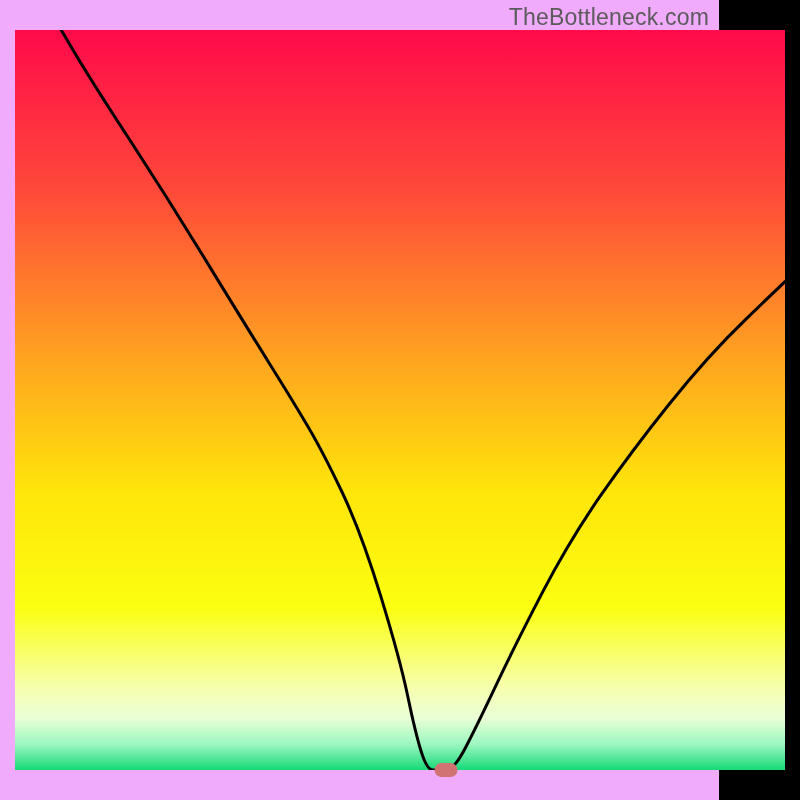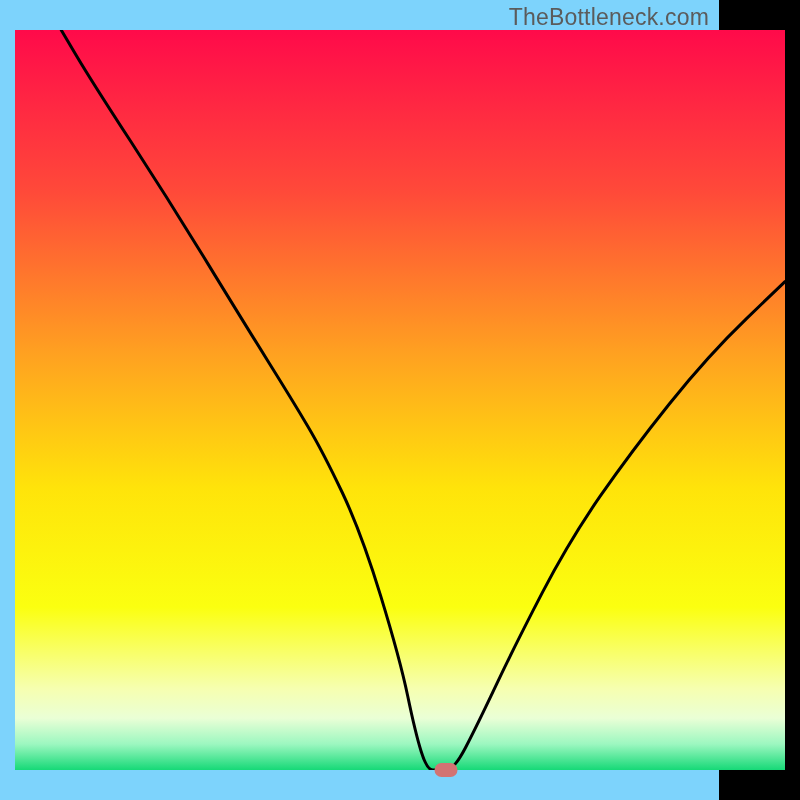--- a/index.html
+++ b/index.html
@@ -8,21 +8,21 @@
     width: 800px;
     height: 800px;
     background: #000;
     font-family: Arial, Helvetica, sans-serif;
     overflow: hidden;
   }
   .frame {
     position: relative;
     width: 719px;
     height: 800px;
-    background: #7dd3fc;
+    background: #f0abfc;
   }
   .watermark {
     position: absolute;
     top: 4px;
     right: 10px;
     color: #5b5b5b;
     font-size: 23px;
     font-weight: 500;
     z-index: 6;
     letter-spacing: 0.2px;

